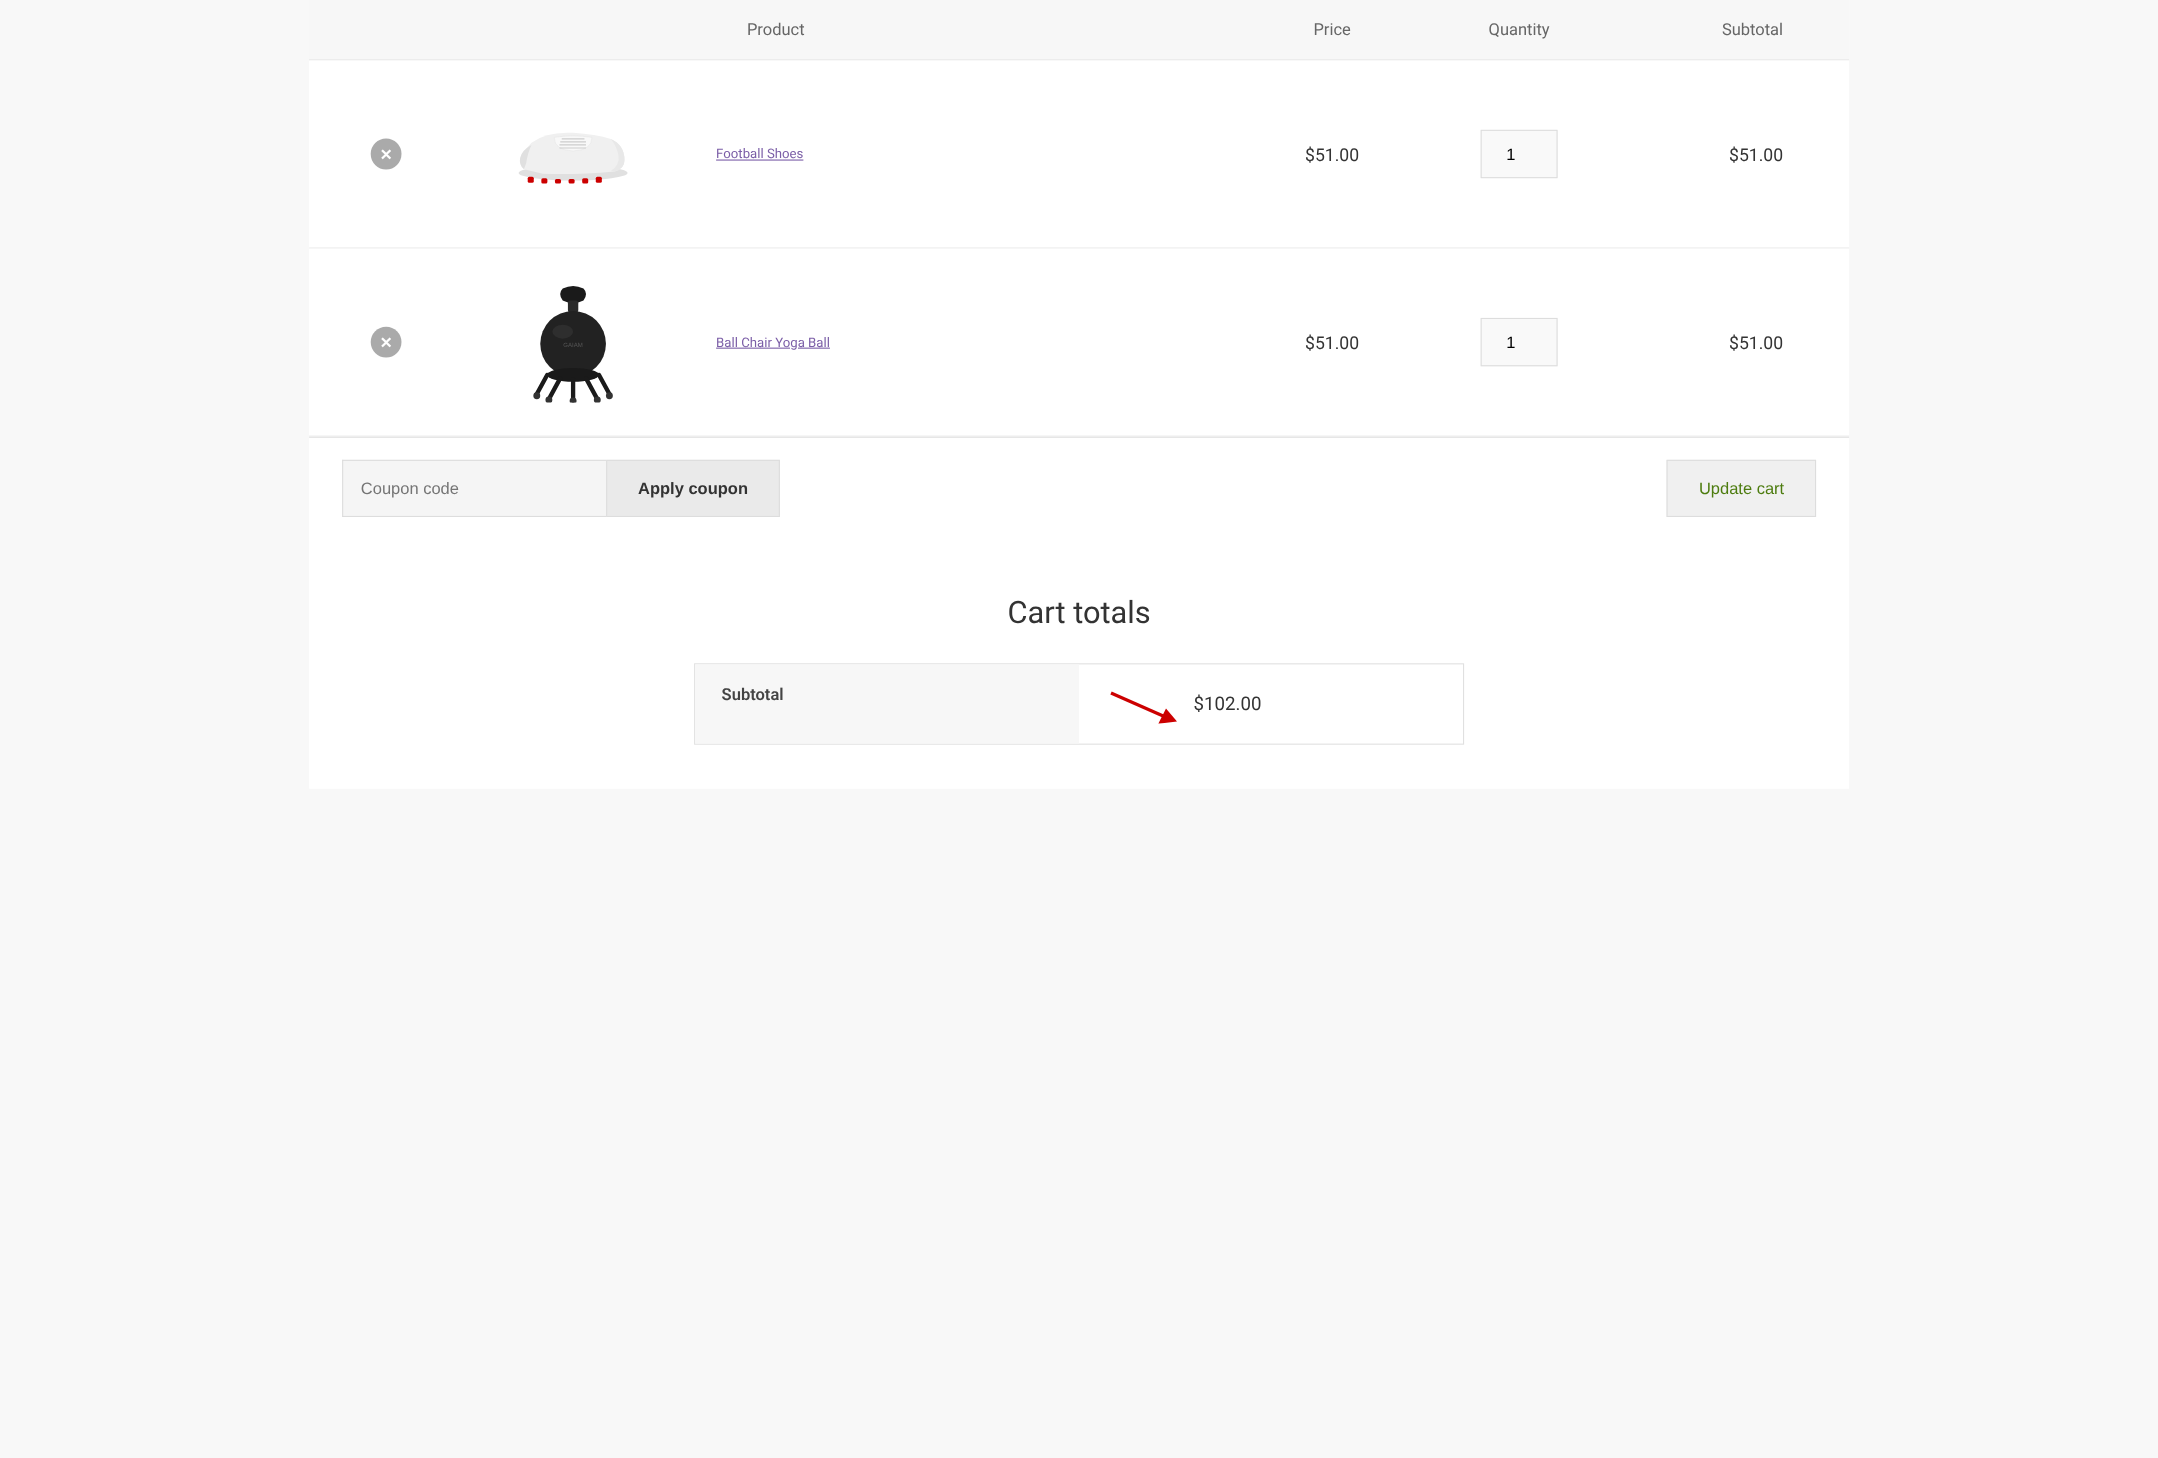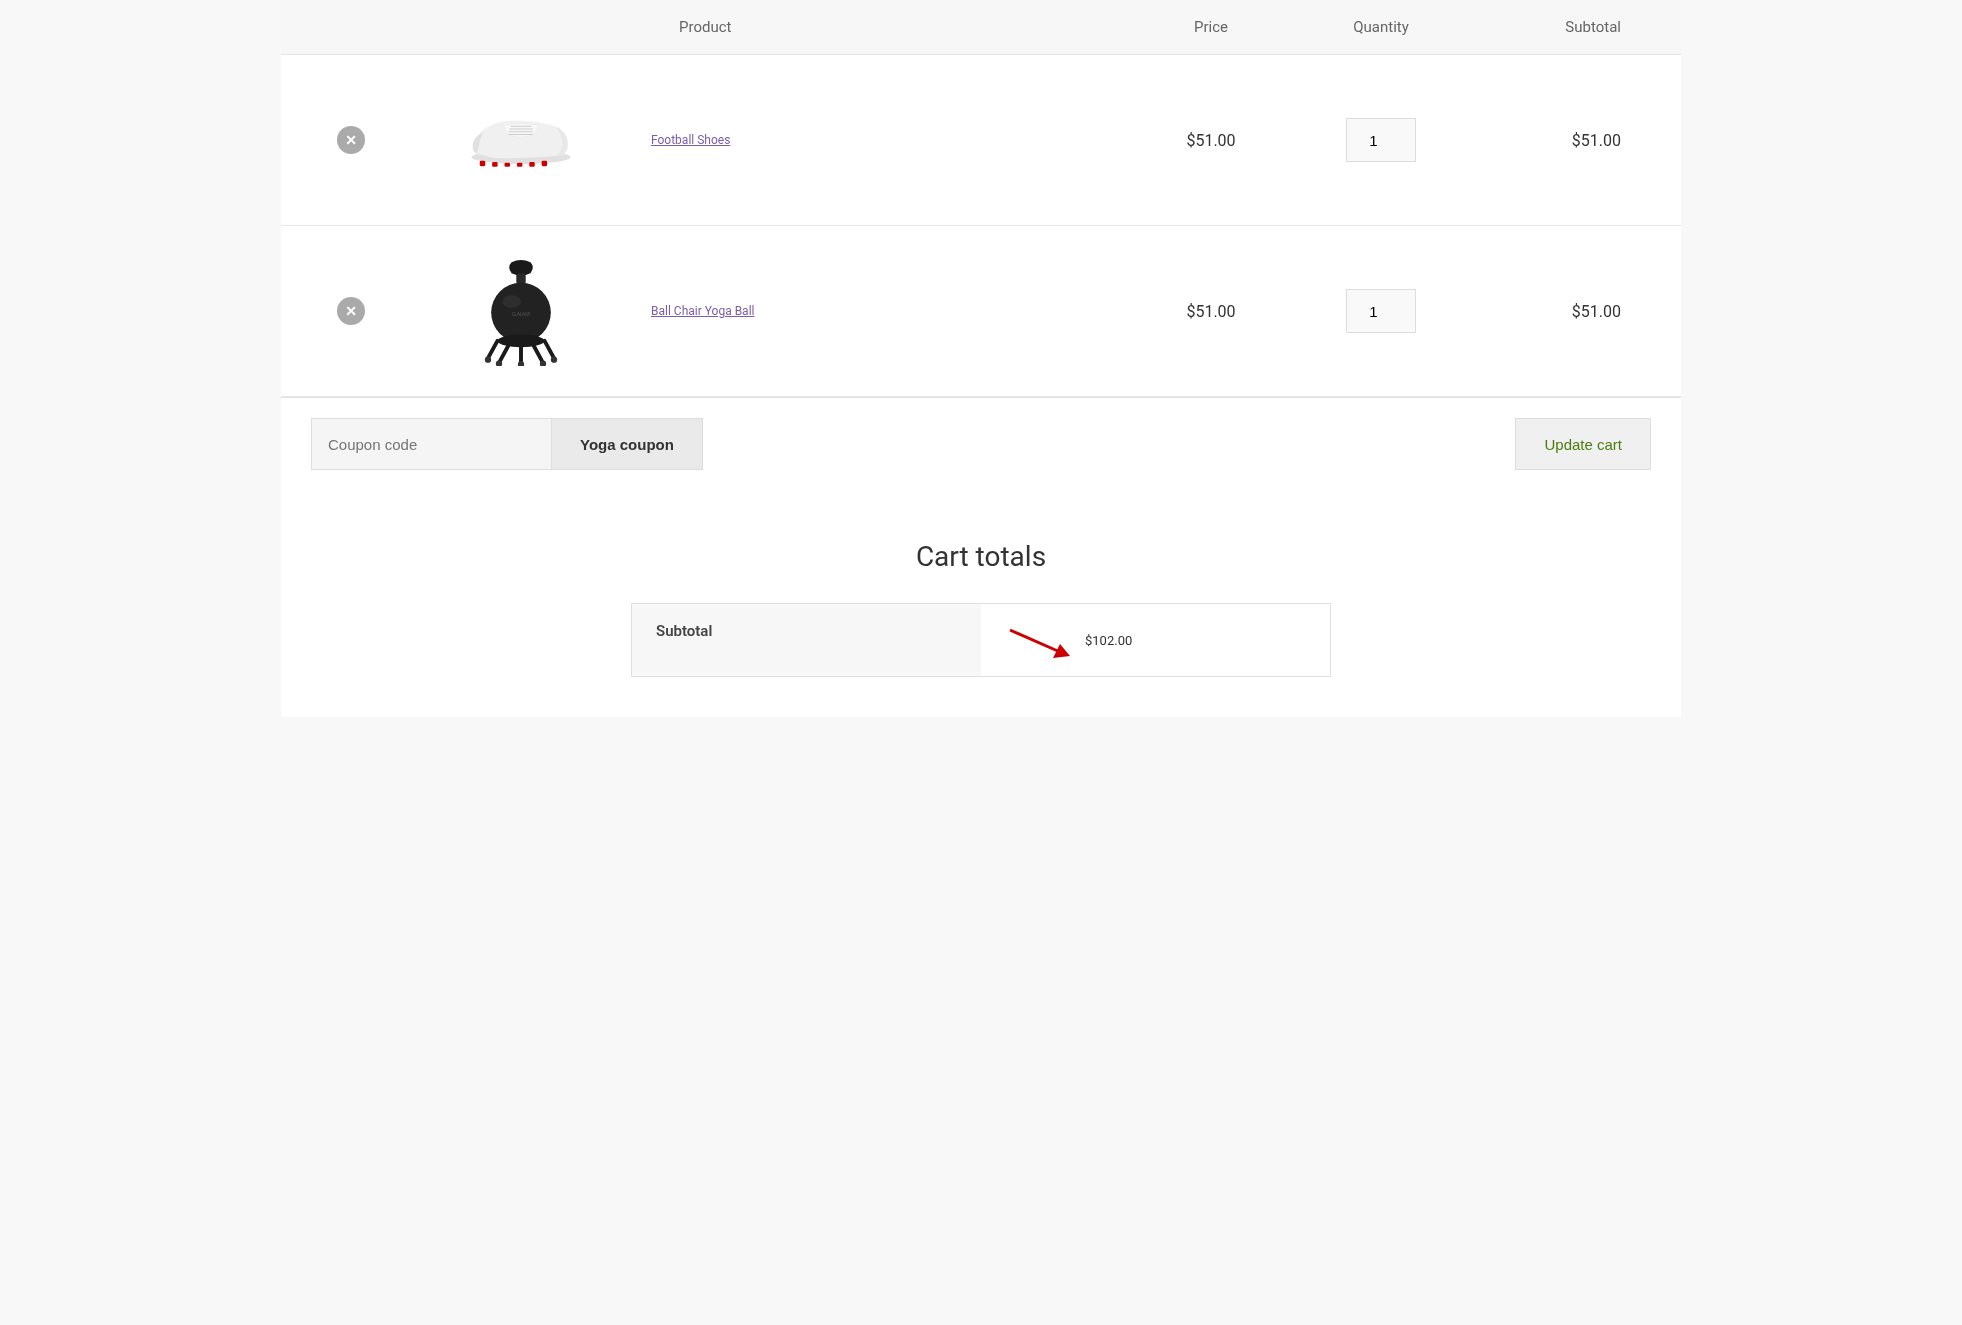--- a/index.html
+++ b/index.html
@@ -186,21 +186,21 @@
     .totals-row:last-child { border-bottom: none; }
     .totals-label {
       padding: 18px 24px;
       background: #f7f7f7;
       font-weight: 600;
       font-size: 15px;
       color: #444;
     }
     .totals-value {
       padding: 18px 24px;
-      font-size: 13px;
+      font-size: 17px;
       color: #333;
       display: flex;
       align-items: center;
       gap: 10px;
     }
   </style>
 </head>
 <body>
 
 <div class="cart-container">
@@ -302,21 +302,21 @@
     <div class="price-cell">$51.00</div>
     <div class="quantity-cell">
       <input class="qty-input" type="number" value="1" min="0" style="">
     </div>
     <div class="subtotal-cell">$51.00</div>
   </div>
 
   <div class="coupon-row">
     <div class="coupon-left">
       <input class="coupon-input" type="text" placeholder="Coupon code" style="">
-      <button class="apply-coupon-btn">Yoga coupon</button>
+      <button class="apply-coupon-btn">Apply coupon</button>
     </div>
     <button class="update-cart-btn">Update cart</button>
   </div>
 
   <div class="cart-totals-section">
     <h2 class="cart-totals-title">Cart totals</h2>
     <div class="totals-table">
       <div class="totals-row">
         <div class="totals-label">Subtotal</div>
         <div class="totals-value">

